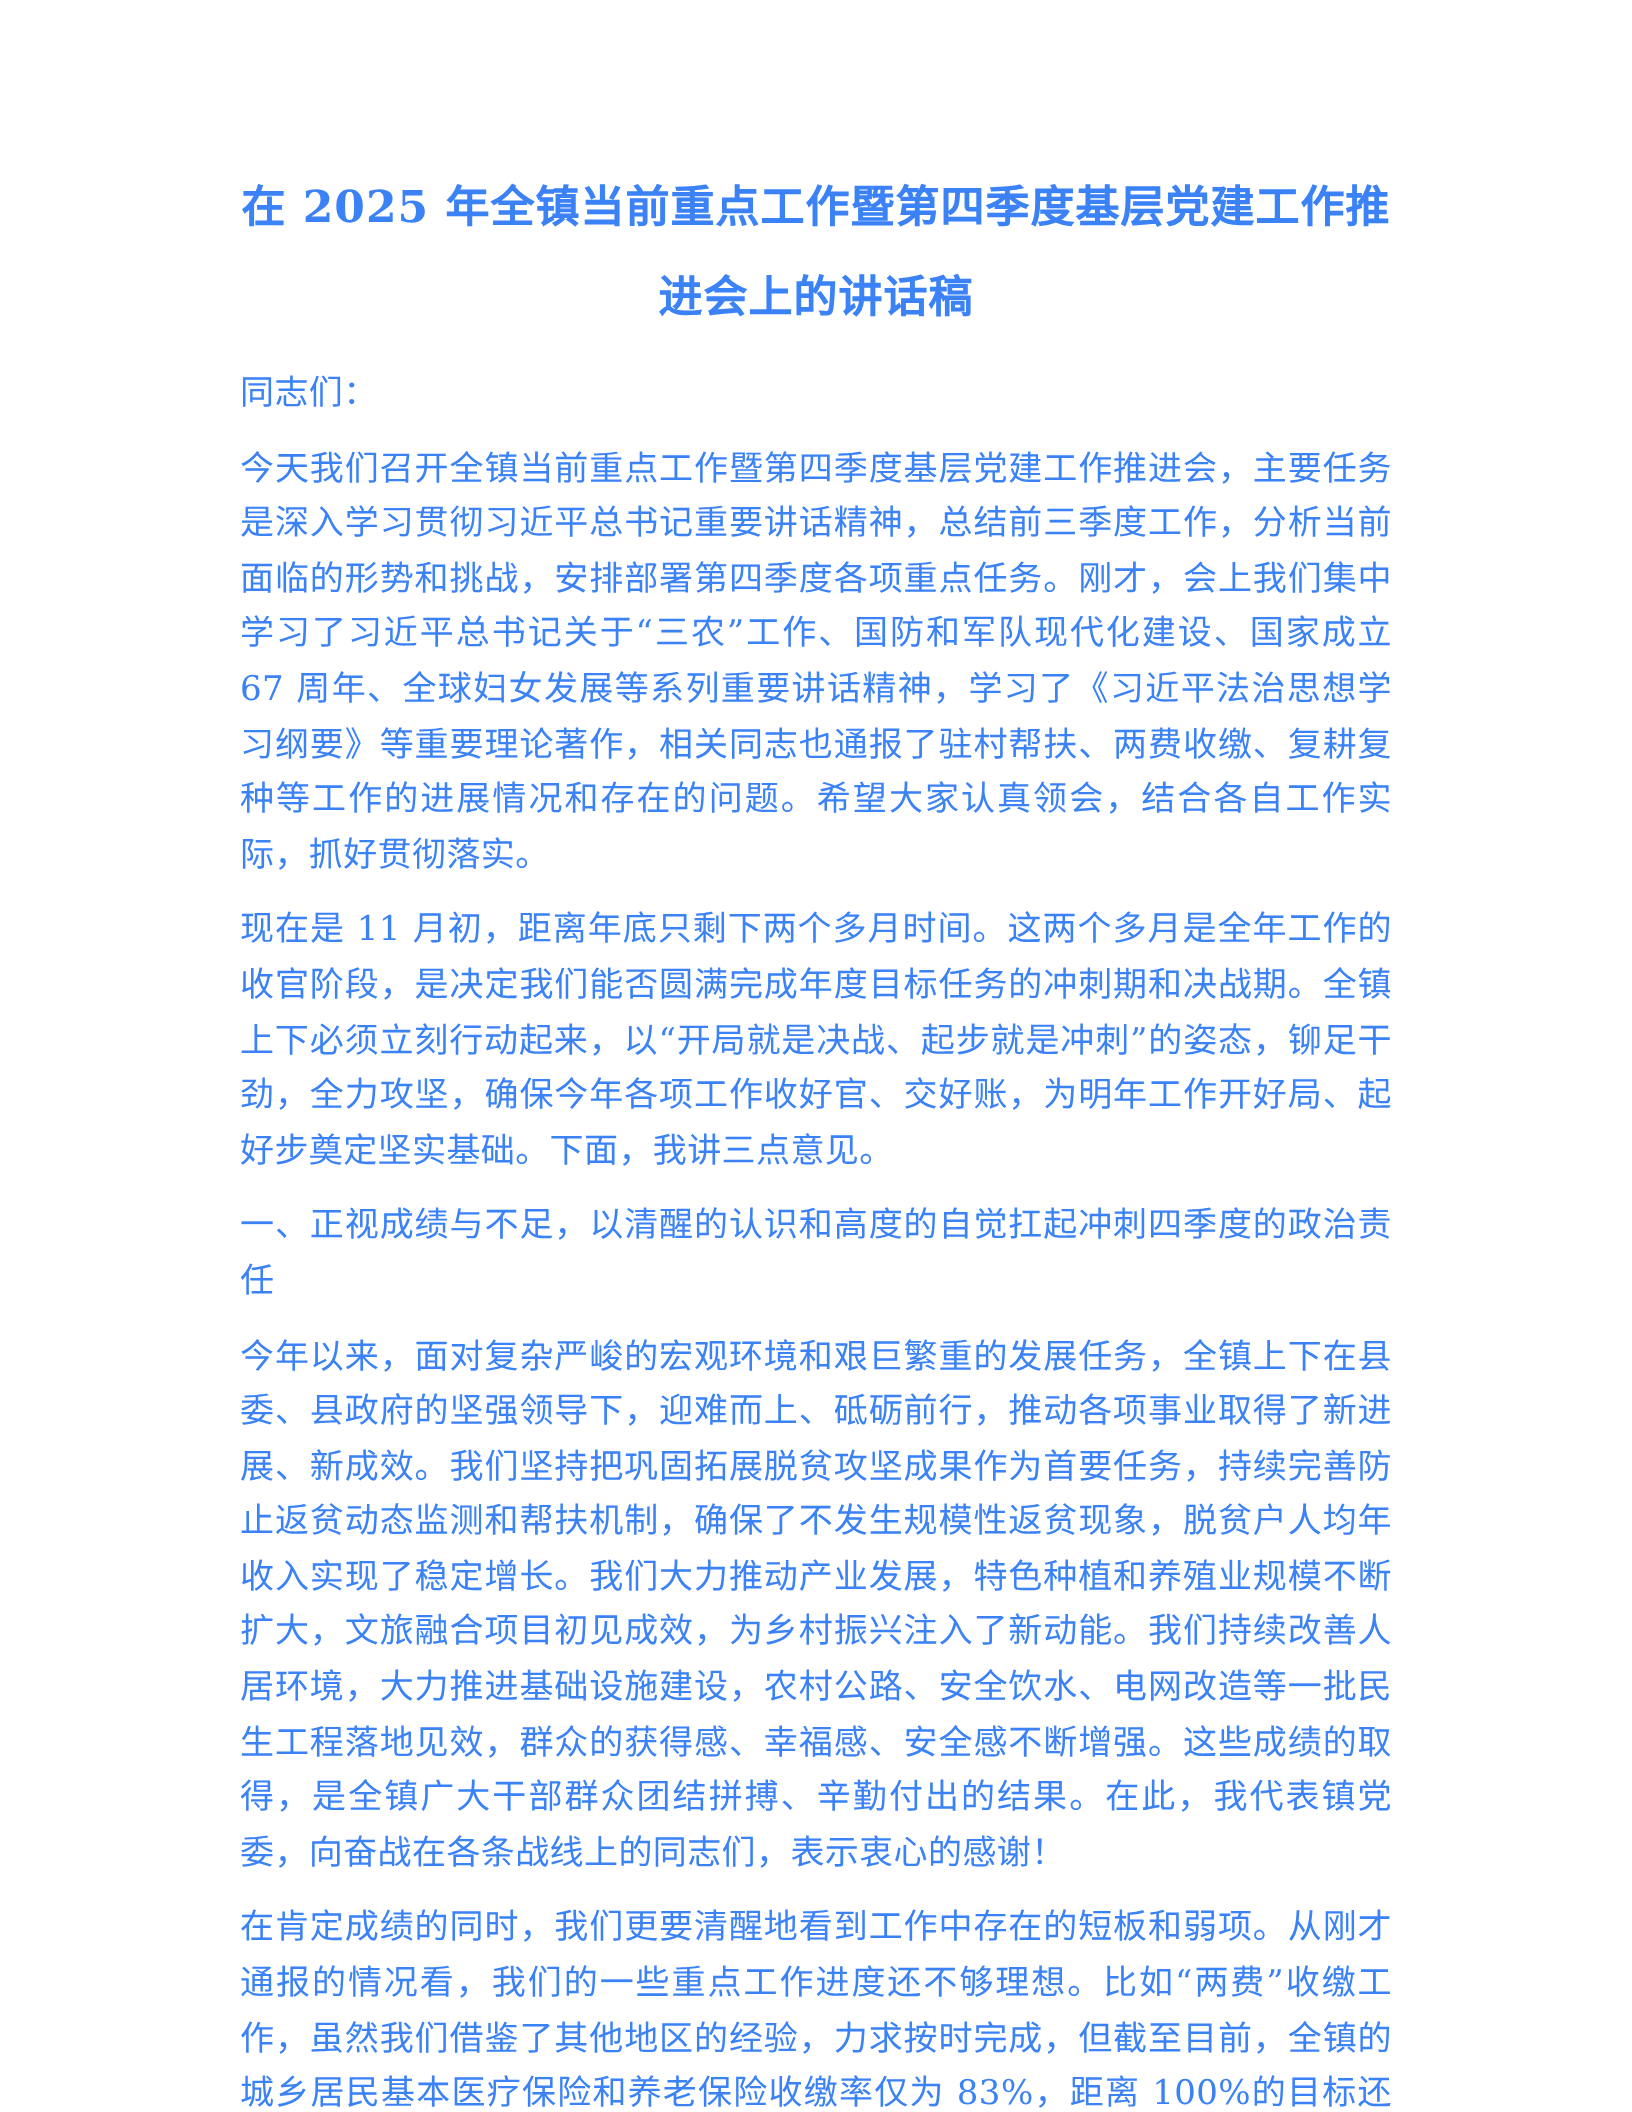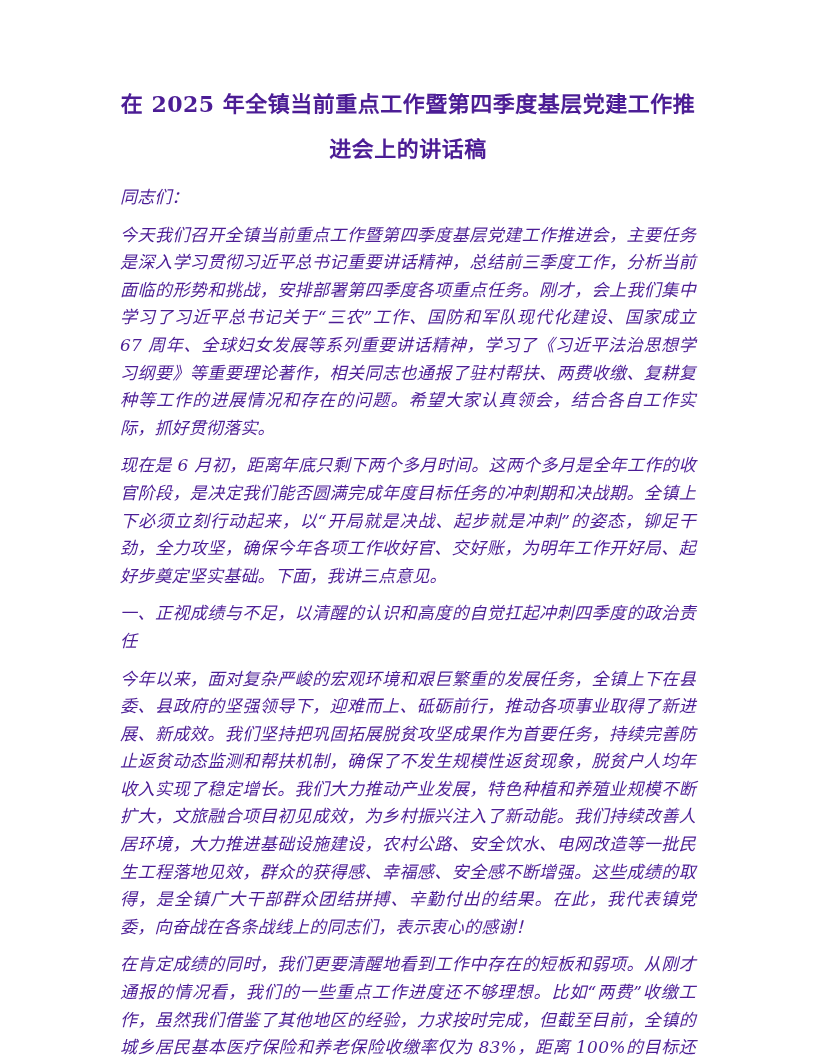--- a/index.html
+++ b/index.html
@@ -9,61 +9,60 @@
   }
   .page {
     position: relative;
     width: 816px;
     height: 1056px;
     margin: 0 auto;
     background: #ffffff;
     box-sizing: border-box;
     padding: 82px 120px 0 120px;
     font-family: "DejaVu Serif", "Liberation Serif", serif;
-    color: #4c1d95;
+    color: #3b82f6;
     overflow: hidden;
   }
   .doc-title {
     font-size: 22px;
     font-weight: 700;
     text-align: center;
     line-height: 45px;
     margin: 0 0 12px 0;
     letter-spacing: 0.5px;
   }
   .doc-body p,
   .doc-body h2 {
     font-size: 17px;
     font-weight: 400;
     line-height: 27.6px;
     margin: 0 0 10px 0;
     text-align: justify;
     text-justify: inter-ideograph;
     letter-spacing: 0.2px;
-    font-style: italic;
   }
   .salutation {
     text-align: left !important;
   }
   .section-heading {
     text-align: left;
   }
 </style>
 </head>
 <body>
 
 <div class="page">
   <h1 class="doc-title">在 2025 年全镇当前重点工作暨第四季度基层党建工作推进会上的讲话稿</h1>
 
   <div class="doc-body">
     <p class="salutation">同志们：</p>
 
     <p>今天我们召开全镇当前重点工作暨第四季度基层党建工作推进会，主要任务是深入学习贯彻习近平总书记重要讲话精神，总结前三季度工作，分析当前面临的形势和挑战，安排部署第四季度各项重点任务。刚才，会上我们集中学习了习近平总书记关于“三农”工作、国防和军队现代化建设、国家成立 67 周年、全球妇女发展等系列重要讲话精神，学习了《习近平法治思想学习纲要》等重要理论著作，相关同志也通报了驻村帮扶、两费收缴、复耕复种等工作的进展情况和存在的问题。希望大家认真领会，结合各自工作实际，抓好贯彻落实。</p>
 
-    <p>现在是 6 月初，距离年底只剩下两个多月时间。这两个多月是全年工作的收官阶段，是决定我们能否圆满完成年度目标任务的冲刺期和决战期。全镇上下必须立刻行动起来，以“开局就是决战、起步就是冲刺”的姿态，铆足干劲，全力攻坚，确保今年各项工作收好官、交好账，为明年工作开好局、起好步奠定坚实基础。下面，我讲三点意见。</p>
+    <p>现在是 11 月初，距离年底只剩下两个多月时间。这两个多月是全年工作的收官阶段，是决定我们能否圆满完成年度目标任务的冲刺期和决战期。全镇上下必须立刻行动起来，以“开局就是决战、起步就是冲刺”的姿态，铆足干劲，全力攻坚，确保今年各项工作收好官、交好账，为明年工作开好局、起好步奠定坚实基础。下面，我讲三点意见。</p>
 
     <h2 class="section-heading">一、正视成绩与不足，以清醒的认识和高度的自觉扛起冲刺四季度的政治责任</h2>
 
     <p>今年以来，面对复杂严峻的宏观环境和艰巨繁重的发展任务，全镇上下在县委、县政府的坚强领导下，迎难而上、砥砺前行，推动各项事业取得了新进展、新成效。我们坚持把巩固拓展脱贫攻坚成果作为首要任务，持续完善防止返贫动态监测和帮扶机制，确保了不发生规模性返贫现象，脱贫户人均年收入实现了稳定增长。我们大力推动产业发展，特色种植和养殖业规模不断扩大，文旅融合项目初见成效，为乡村振兴注入了新动能。我们持续改善人居环境，大力推进基础设施建设，农村公路、安全饮水、电网改造等一批民生工程落地见效，群众的获得感、幸福感、安全感不断增强。这些成绩的取得，是全镇广大干部群众团结拼搏、辛勤付出的结果。在此，我代表镇党委，向奋战在各条战线上的同志们，表示衷心的感谢！</p>
 
     <p>在肯定成绩的同时，我们更要清醒地看到工作中存在的短板和弱项。从刚才通报的情况看，我们的一些重点工作进度还不够理想。比如“两费”收缴工作，虽然我们借鉴了其他地区的经验，力求按时完成，但截至目前，全镇的城乡居民基本医疗保险和养老保险收缴率仅为 83%，距离 100%的目标还有不小的差距，部分村社的进度严重滞后。又比如复耕复种工作，虽然我们认识到这是保障粮食安全的“国之大者”，也出台了一些激励措施，但全镇尚有约 300 亩摆荒地未完成复耕，部分已复</p>
   </div>
 </div>
 
 </body></html>

